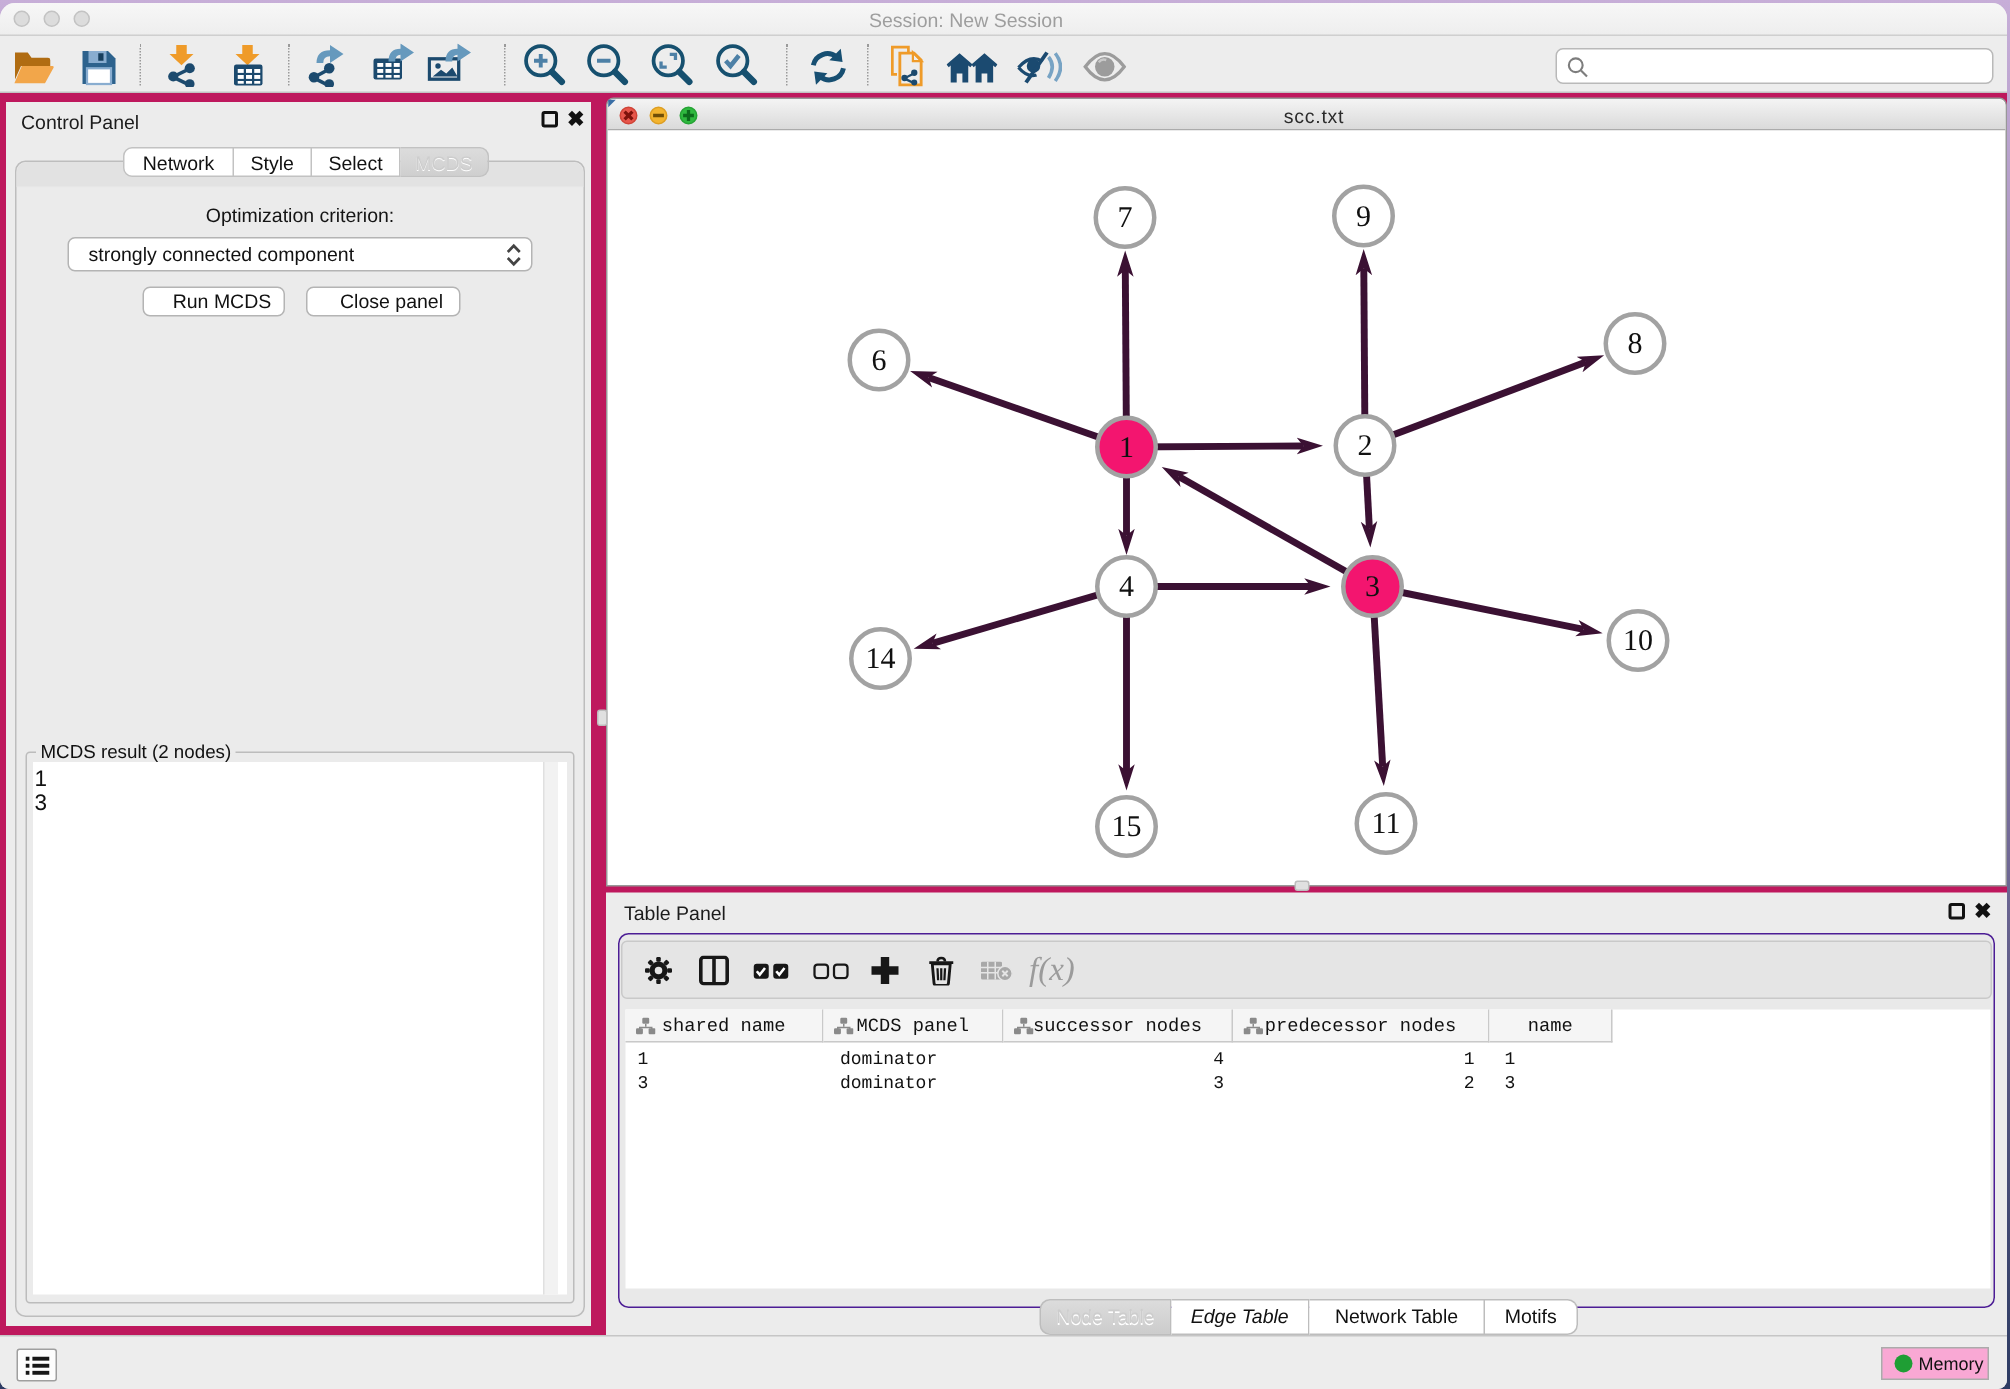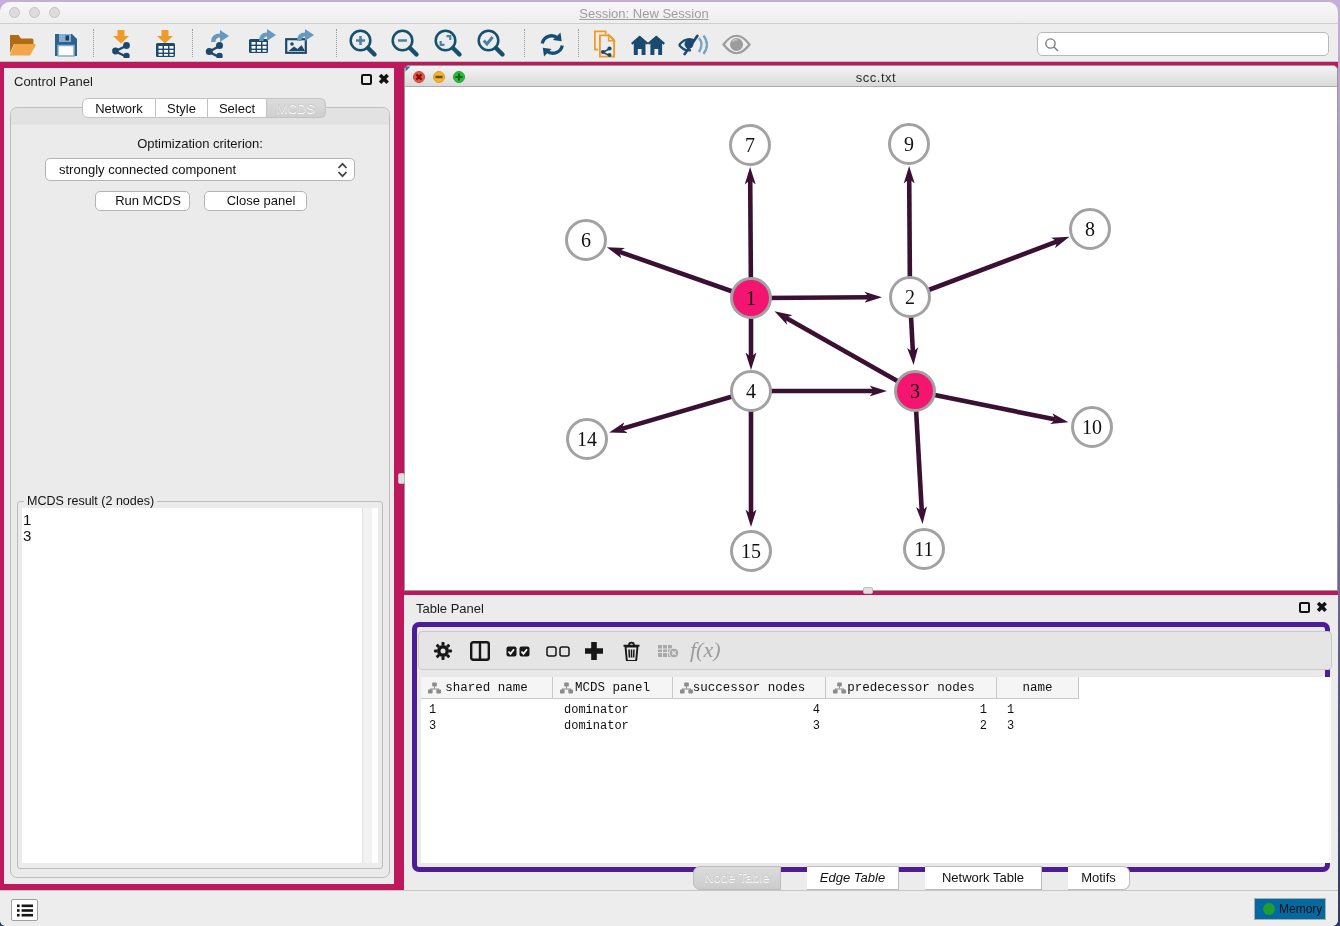--- a/index.html
+++ b/index.html
@@ -3,21 +3,21 @@
 <meta charset="utf-8">
 <style>
 * { margin:0; padding:0; box-sizing:border-box; }
 html,body { width:1340px; height:926px; overflow:hidden; }
 body { font-family:"Liberation Sans",sans-serif; background:linear-gradient(180deg,#c7aed8 0%,#8d7cab 45%,#2d3b63 100%); position:relative; }
 .abs { position:absolute; }
 #win { position:absolute; left:0; top:2px; width:1338px; height:924px; background:#e9e9e9; border-radius:10px 10px 6px 6px; overflow:hidden; }
 
 #titlebar { position:absolute; left:0; top:0; width:1338px; height:22px; background:linear-gradient(#f7f7f7,#eeeeee); border-bottom:1px solid #cfcfcf; }
 .tl { position:absolute; top:5px; width:11px; height:11px; border-radius:50%; background:#dcdcdc; border:1px solid #c3c3c3; }
-#wintitle { position:absolute; top:4px; left:0; width:1288px; text-align:center; font-size:13px; color:#9e9e9e;text-decoration:underline; }
+#wintitle { position:absolute; top:4px; left:0; width:1288px; text-align:center; font-size:13px; color:#9e9e9e; }
 
 #toolbar { position:absolute; left:0; top:22px; width:1338px; height:38px; background:#ededed; border-bottom:1px solid #c3c3c3; }
 .tsep { position:absolute; top:5px; height:28px; width:0; border-left:1px dotted #9a9a9a; }
 #search { position:absolute; left:1037px; top:8px; width:292px; height:24px; background:#fff; border:1px solid #b9b9b9; border-radius:5px; }
 
 #content { position:absolute; left:0; top:60px; width:1338px; height:828px; background:#be185d; }
 
 #cp { position:absolute; left:4px; top:6px; width:390px; height:816px; background:#ececec; }
 #cpTitle { position:absolute; left:10px; top:6px; font-size:13px; color:#1c1c1c; }
 .fbtn { position:absolute; top:6px; width:11px; height:11px; border:2px solid #111; border-radius:2px; }
@@ -37,34 +37,34 @@
 #mcdsText { position:absolute; left:4px; top:6px; width:356px; height:355px; background:#fff; font-size:15px; color:#111; padding:4px 0 0 1px; line-height:16px; }
 #mcdsScroll { position:absolute; right:10px; top:6px; width:10px; height:355px; background:#f2f2f2; border-left:1px solid #e0e0e0; }
 
 #scc { position:absolute; left:404px; top:3px; width:934px; height:526px; background:#fff; border:1px solid #989898; border-radius:5px 5px 0 0; }
 #sccbar { position:absolute; left:0; top:0; width:932px; height:21px; background:linear-gradient(#f4f4f4,#dadada); border-bottom:1px solid #ababab; border-radius:5px 5px 0 0; }
 #scctitle { position:absolute; width:100%; text-align:center; top:4px; left:5px; font-size:13px; color:#2b2b2b; letter-spacing:0.5px; }
 .light { position:absolute; top:5px; width:12px; height:12px; border-radius:50%; }
 
 #tp { position:absolute; left:404px; top:533px; width:934px; height:296px; background:#ececec; }
 #tpTitle { position:absolute; left:12px; top:6px; font-size:13px; color:#1c1c1c; }
-#tpBox { position:absolute; left:8px; top:27px; width:918px; height:250px; background:#e9e9e9; border:5px solid #4c1d95; border-radius:7px; }
+#tpBox { position:absolute; left:8px; top:27px; width:918px; height:250px; background:#e9e9e9; border:1px solid #4c1d95; border-radius:7px; }
 #tpToolbar { position:absolute; left:1px; top:4px; width:914px; height:39px; background:#e5e5e5; border:1px solid #c9c9c9; border-radius:4px; }
 #tpTable { position:absolute; left:4px; top:50px; width:910px; height:186px; background:#fff;font-family:Liberation Mono, monospace; }
 .hcell { position:absolute; top:0; height:22px; background:#f5f5f5; border-right:1px solid #c9c9c9; border-bottom:1px solid #c9c9c9; font-size:12.5px; color:#111; text-align:center; line-height:22px; }
 .trow { position:absolute; height:16px; font-size:12px; color:#111; }
-.btabs { position:absolute; display:flex;gap:26px; }
+.btabs { position:absolute; display:flex; }
 .btab { height:24px; background:#fff; border:1px solid #bdbdbd; border-left:none; font-size:13px; color:#111; text-align:center; line-height:22px; }
 .btab.first { border-left:1px solid #bdbdbd; border-radius:7px 0 0 7px; }
 .btab.last { border-radius:0 7px 7px 0; }
 .btab.sel { background:linear-gradient(#dcdcdc,#cccccc); color:#cdcdcd; text-shadow:0 1px 0 #fff; }
 
 #status { position:absolute; left:0; top:888px; width:1338px; height:36px; background:#ededed; border-top:1px solid #c6c6c6; }
 #listbtn { position:absolute; left:11px; top:8px; width:27px; height:22px; background:#fdfdfd; border:1px solid #9f9f9f; border-radius:2px; }
-#membtn { position:absolute; left:1254px; top:7px; width:72px; height:22px; background:#0369a1; border:1px solid #ababab; font-size:12px; color:#111; }
+#membtn { position:absolute; left:1254px; top:7px; width:72px; height:22px; background:#f9a8d4; border:1px solid #ababab; font-size:12px; color:#111; }
 </style>
 </head>
 <body>
 <div id="win">
   <div id="titlebar">
     <div class="tl" style="left:9px;"></div>
     <div class="tl" style="left:29px;"></div>
     <div class="tl" style="left:49px;"></div>
     <div id="wintitle">Session: New Session</div>
   </div>

